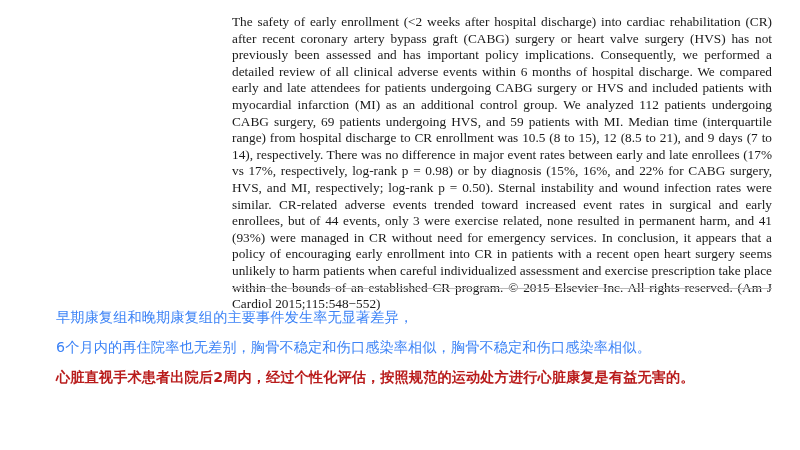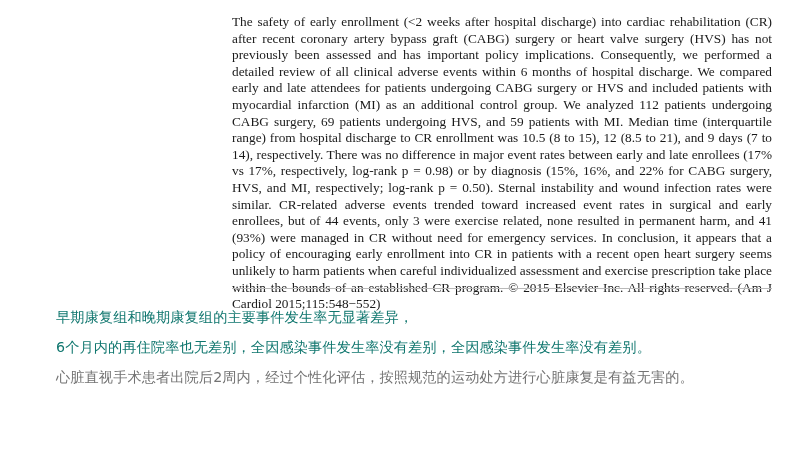--- a/index.html
+++ b/index.html
@@ -49,39 +49,39 @@
   .cn-notes {
     position: absolute;
     left: 56px;
     top: 302px;
     width: 740px;
   }
   .cn-line {
     font-family: "DejaVu Sans", sans-serif;
     font-size: 14.2px;
     line-height: 30px;
-    color: #0f766e;
+    color: #3b82f6;
     white-space: nowrap;
     letter-spacing: 0.1px;
   }
   .cn-line.highlight {
-    color: #737373;
-    font-weight: normal;
+    color: #b91c1c;
+    font-weight: bold;
   }
 </style>
 </head>
 <body>
 
 <div class="page">
 
   <div class="abstract-block">
     <p class="abstract-text">The safety of early enrollment (&lt;2 weeks after hospital discharge) into cardiac rehabilitation (CR) after recent coronary artery bypass graft (CABG) surgery or heart valve surgery (HVS) has not previously been assessed and has important policy implications. Consequently, we performed a detailed review of all clinical adverse events within 6 months of hospital discharge. We compared early and late attendees for patients undergoing CABG surgery or HVS and included patients with myocardial infarction (MI) as an additional control group. We analyzed 112 patients undergoing CABG surgery, 69 patients undergoing HVS, and 59 patients with MI. Median time (interquartile range) from hospital discharge to CR enrollment was 10.5 (8 to 15), 12 (8.5 to 21), and 9 days (7 to 14), respectively. There was no difference in major event rates between early and late enrollees (17% vs 17%, respectively, log-rank p = 0.98) or by diagnosis (15%, 16%, and 22% for CABG surgery, HVS, and MI, respectively; log-rank p = 0.50). Sternal instability and wound infection rates were similar. CR-related adverse events trended toward increased event rates in surgical and early enrollees, but of 44 events, only 3 were exercise related, none resulted in permanent harm, and 41 (93%) were managed in CR without need for emergency services. In conclusion, it appears that a policy of encouraging early enrollment into CR in patients with a recent open heart surgery seems unlikely to harm patients when careful individualized assessment and exercise prescription take place within the bounds of an established CR program.   © 2015 Elsevier Inc. All rights reserved. (Am J Cardiol 2015;115:548−552)</p>
   </div>
 
   <div class="abstract-rule"></div>
 
   <div class="cn-notes">
     <div class="cn-line">早期康复组和晚期康复组的主要事件发生率无显著差异，</div>
-    <div class="cn-line">6个月内的再住院率也无差别，全因感染事件发生率没有差别，全因感染事件发生率没有差别。</div>
+    <div class="cn-line">6个月内的再住院率也无差别，胸骨不稳定和伤口感染率相似，胸骨不稳定和伤口感染率相似。</div>
     <div class="cn-line highlight">心脏直视手术患者出院后2周内，经过个性化评估，按照规范的运动处方进行心脏康复是有益无害的。</div>
   </div>
 
 </div>
 
 </body></html>

